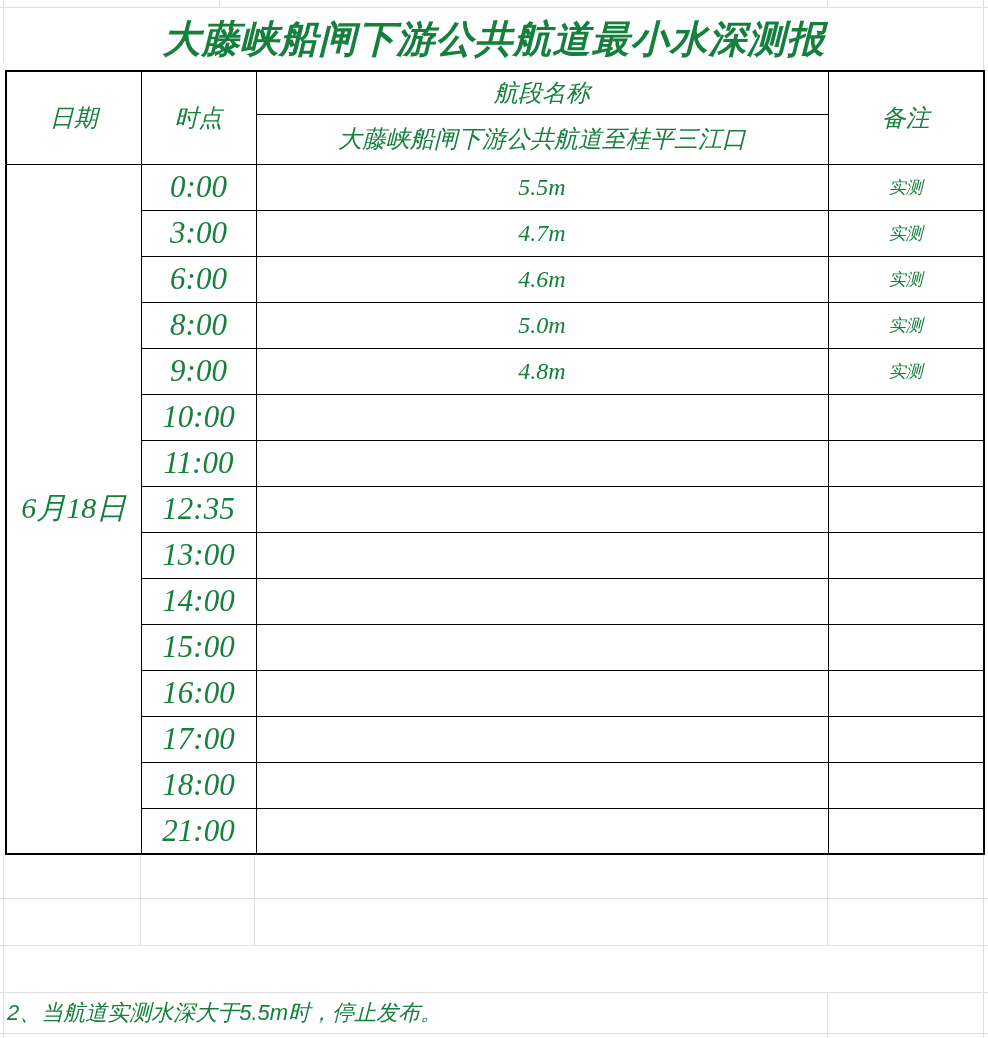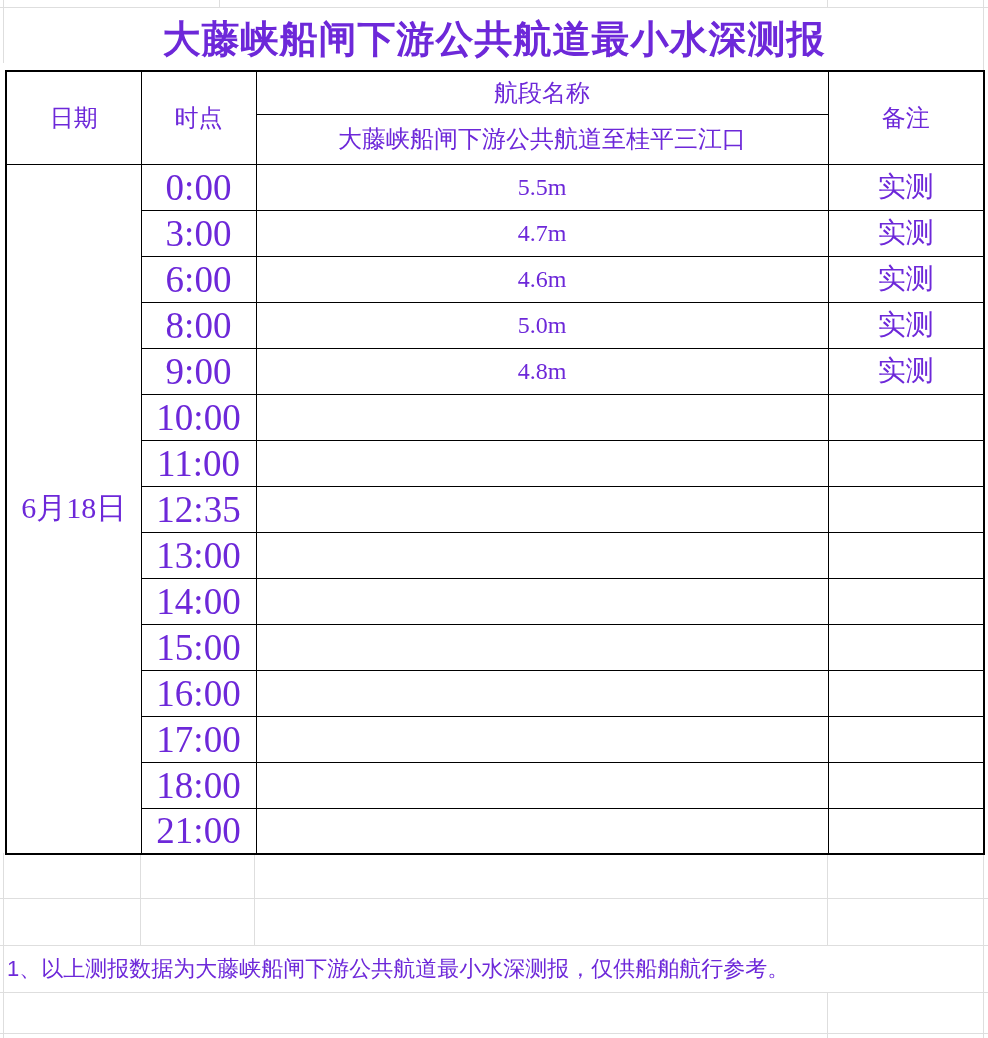--- a/index.html
+++ b/index.html
@@ -1,22 +1,23 @@
 <!DOCTYPE html>
 <html><head>
 <meta charset="utf-8">
 <style>
   html,body { margin:0; padding:0; background:#ffffff; }
   .page {
     position:relative;
     width:988px; height:1038px;
     background:#ffffff;
-    color:#6d28d9;
+    color:#15803d;
     font-family:"Liberation Sans", sans-serif;
     overflow:hidden;
+    font-style:italic;
   }
   
   .gl { position:absolute; background:#dedede; }
   .gl.h { height:1px; }
   .gl.v { width:1px; }
 
   
   .title {
     position:absolute; left:5px; top:8px; width:978px; height:62px;
     line-height:62px; text-align:center;
@@ -33,23 +34,23 @@
   table.report th, table.report td {
     border:1px solid #000;
     text-align:center; vertical-align:middle;
     padding:0; overflow:hidden; white-space:nowrap;margin-left:32px;
   }
   tr.hrow1 { height:43px; }
   tr.hrow2 { height:50px; }
   table.report tbody tr { height:46px; }
   th { font-weight:500; font-size:24px; }
   .c-date  { font-family:"Liberation Serif", serif; font-size:30px; }
-  .c-time  { font-family:"Liberation Serif", serif; font-size:37px; }
+  .c-time  { font-family:"Liberation Serif", serif; font-size:31px; }
   .c-depth { font-family:"Liberation Serif", serif; font-size:24px; }
-  .c-remark{ font-size:28px; font-weight:500; }
+  .c-remark{ font-size:17px; font-weight:500; }
 
   
   .note-label {
     position:absolute; left:9px; top:898px; width:970px; height:47px;
     line-height:47px; font-size:22px; font-weight:500; text-align:left;
   }
   .note-line {
     position:absolute; left:7px; width:974px; height:47px;
     line-height:47px; font-size:22px; font-weight:500; text-align:left;
     white-space:nowrap;
@@ -172,15 +173,15 @@
           <td class="c-remark"></td>
         </tr>
         <tr>
           <td class="c-time">21:00</td>
           <td class="c-depth"></td>
           <td class="c-remark"></td>
         </tr>
       </tbody>
   </table>
 
-  <div class="note-line note-1">1、以上测报数据为大藤峡船闸下游公共航道最小水深测报，仅供船舶航行参考。</div>
+  <div class="note-line note-2">2、当航道实测水深大于5.5m时，停止发布。</div>
 
 </div>
 
 </body></html>

